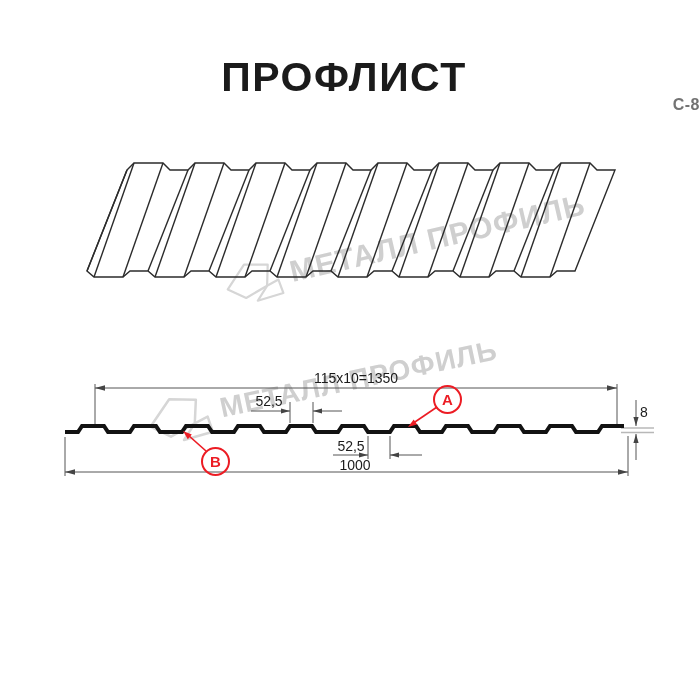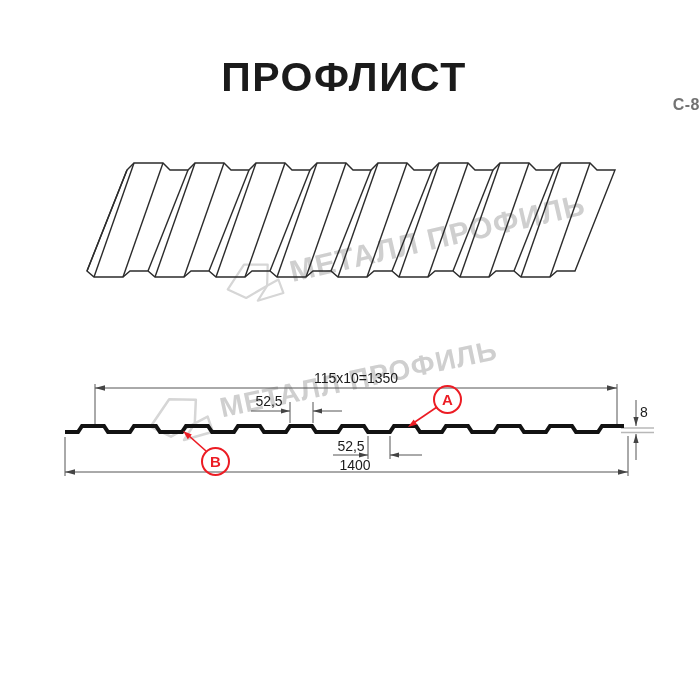--- a/index.html
+++ b/index.html
@@ -150,19 +150,19 @@
       <g stroke="#ec1c24" stroke-width="1.6" fill="#ec1c24">
         <line x1="206" y1="451" x2="188" y2="435"></line>
         <polygon points="183,431 191.8,434.6 187.8,439.2" stroke="none"></polygon>
       </g>
     </g>
   </svg>
 
   <span class="dim-label" style="left:286px;top:370px;width:140px;">115x10=1350</span>
   <span class="dim-label" style="left:248px;top:393px;width:42px;">52,5</span>
   <span class="dim-label" style="left:330px;top:438px;width:42px;">52,5</span>
-  <span class="dim-label" style="left:325px;top:457px;width:60px;">1400</span>
+  <span class="dim-label" style="left:325px;top:457px;width:60px;">1000</span>
   <span class="dim-label" style="left:640px;top:404px;">8</span>
 
   <div class="callout" style="left:433px;top:385px;">А</div>
   <div class="callout" style="left:201px;top:447px;">В</div>
 
 </div>
 
 </body></html>

